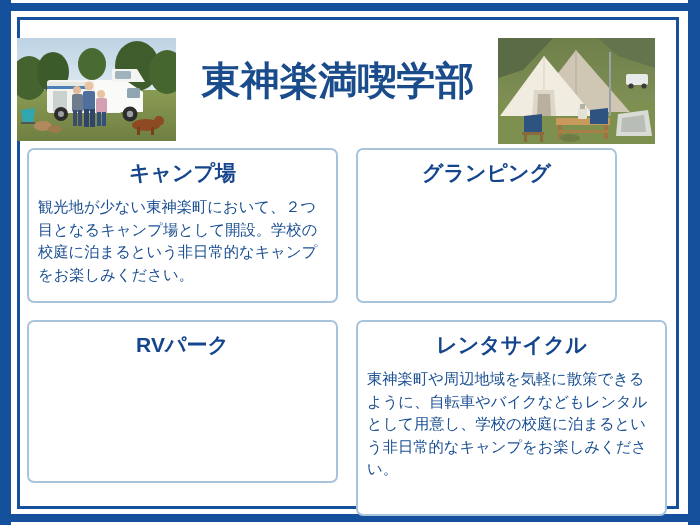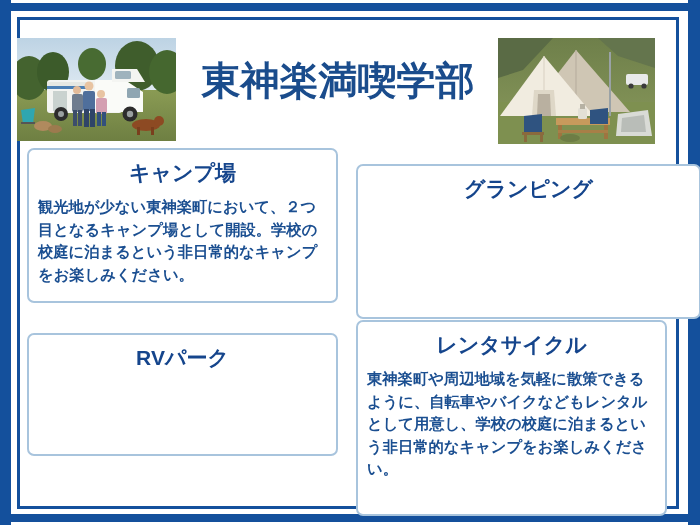--- a/index.html
+++ b/index.html
@@ -106,37 +106,37 @@
 
   .card {
     position: absolute;
     border: 2px solid #a8c4dd;
     border-radius: 7px;
     background: #ffffff;
     box-sizing: border-box;
     padding: 7px 9px 6px 9px;
   }
   .card-r1c1 { left: 0px;   top: 0px;   width: 311px; height: 155px; }
-  .card-r1c2 { left: 329px; top: 16px;   width: 345px; height: 155px; }
-  .card-r2c1 { left: 0px;   top: 185px; width: 311px; height: 123px; }
+  .card-r1c2 { left: 329px; top: 0px;   width: 261px; height: 155px; }
+  .card-r2c1 { left: 0px;   top: 172px; width: 311px; height: 163px; }
   .card-r2c2 { left: 329px; top: 172px; width: 311px; height: 196px; }
 
   .card-title {
     font-size: 21px;
     line-height: 28px;
     font-weight: bold;
     color: #15458c;
     text-align: center;
     margin: 2px 0 9px 0;
   }
   .card-body {
     font-size: 15.3px;
     line-height: 22.5px;
     color: #1b4f91;
-    font-weight: bold;
+    font-weight: normal;
     text-align: left;
     word-break: break-all;
   }
 </style>
 </head>
 <body>
 
 <div class="slide">
 
   <div class="frame-outer"></div>

